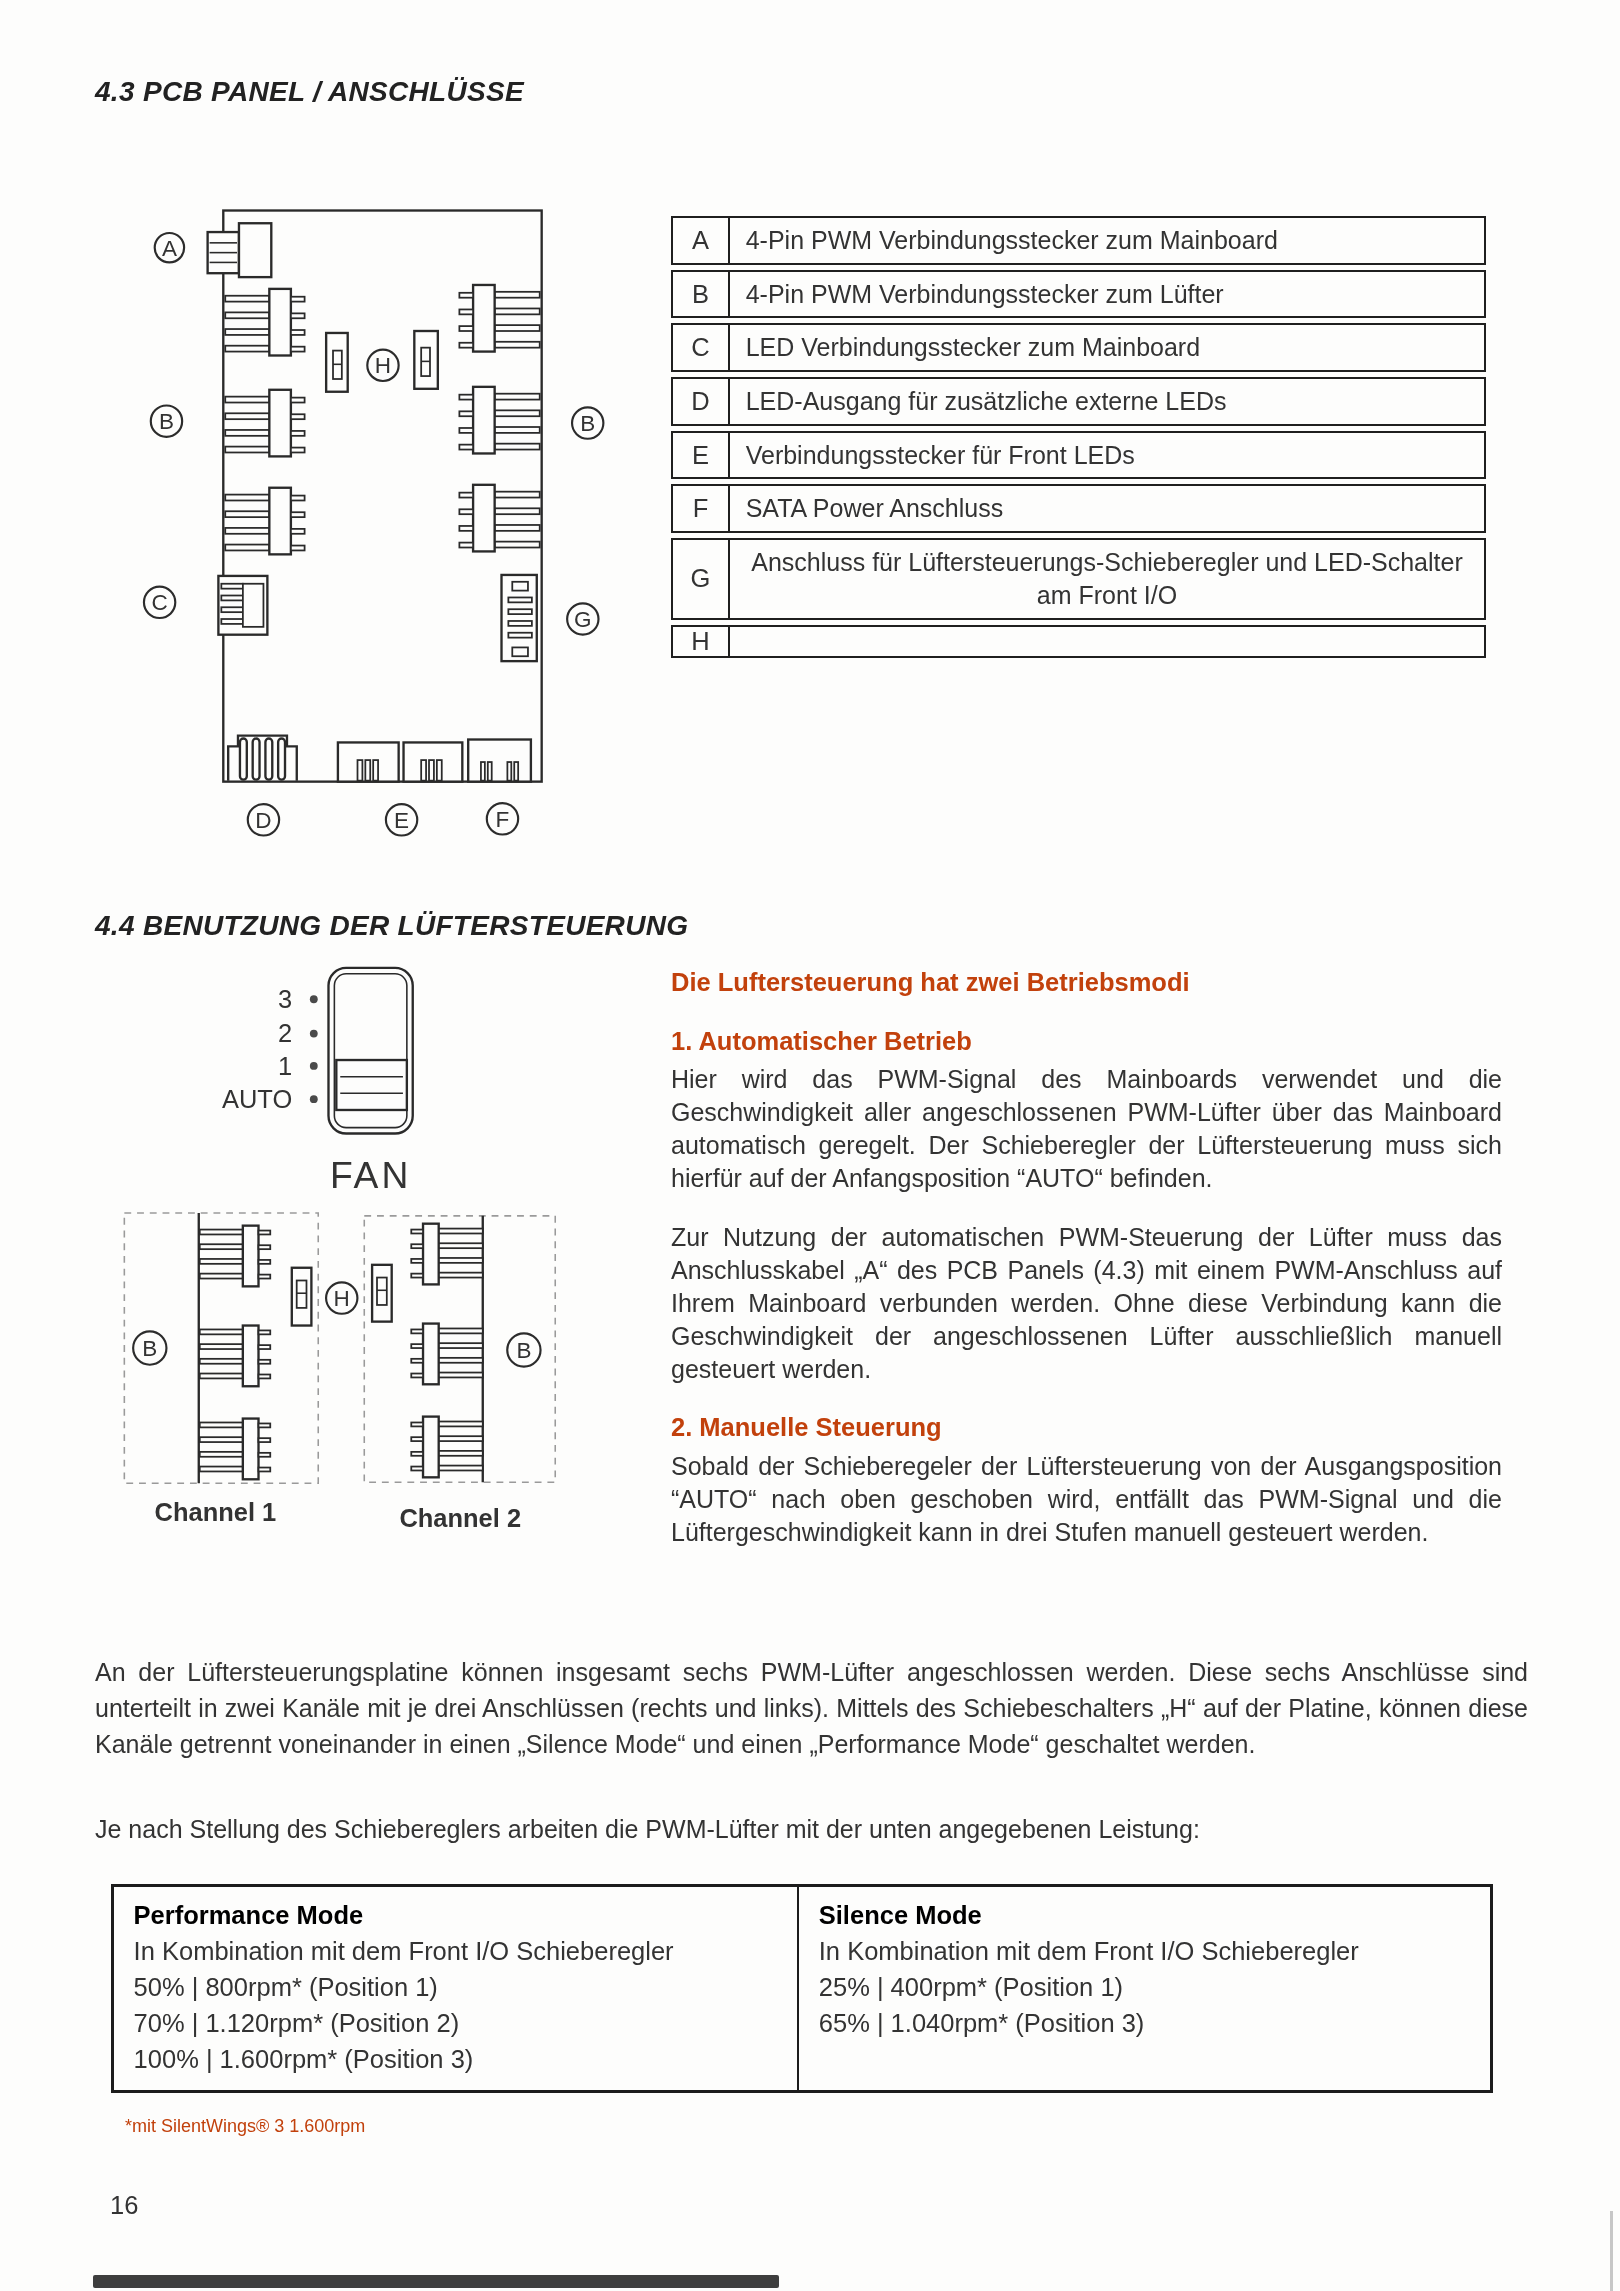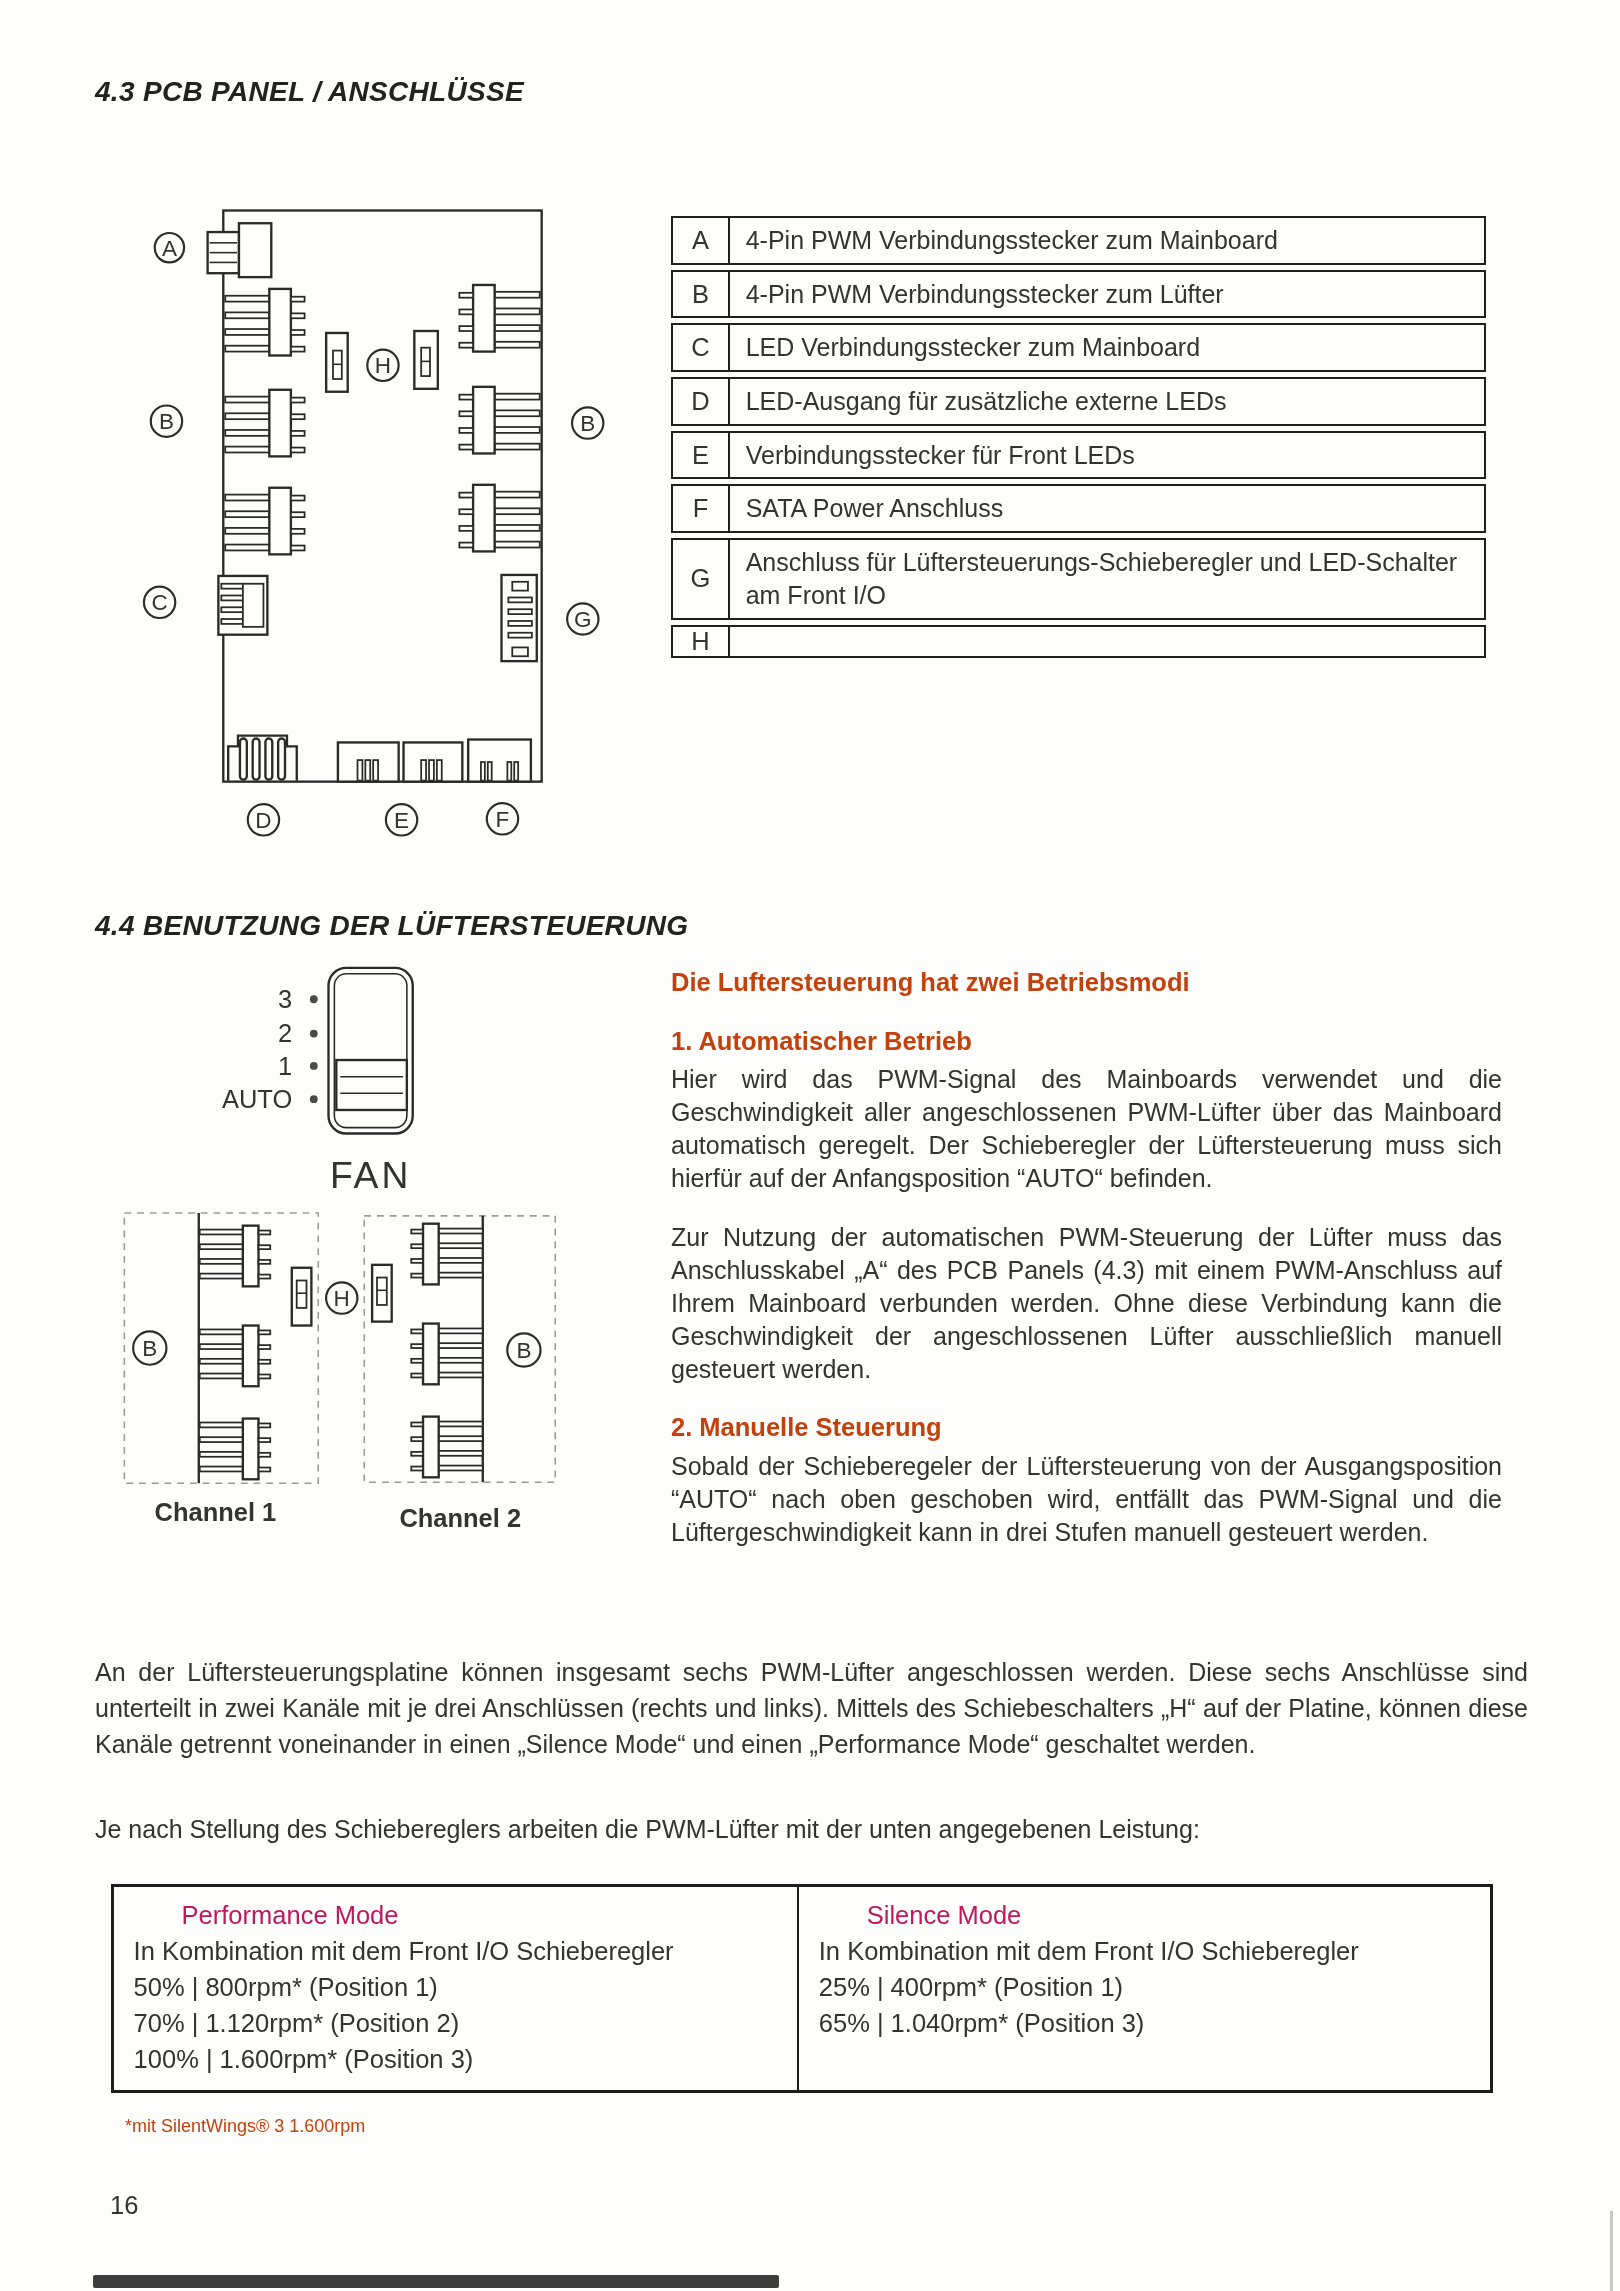--- a/index.html
+++ b/index.html
@@ -25,21 +25,21 @@
   .conn-row{
     display:flex;border:2.9px solid #1f1f1f;margin-bottom:4.9px;
     background:#fdfdfc;
   }
   .conn-key{
     width:55px;flex:0 0 55px;border-right:2.9px solid #1f1f1f;
     display:flex;align-items:center;justify-content:center;
     font-size:25.5px;color:#333;
   }
   .conn-desc{
-    padding:5.9px 15.7px;font-size:25px;line-height:33px;color:#333;
+    padding:5.9px 15.7px;font-size:25px;line-height:33px;color:#333;text-align:center;
   }
 
   
   .para{font-size:25px;line-height:35px;text-align:justify;color:#333;margin:0;}
   .bold-lead{font-weight:bold;color:#222;margin-right:8.8px;}
   #note{position:absolute;left:671px;top:727px;width:823px;}
 
   .right-col{position:absolute;left:671px;top:966px;width:831px;}
   .right-col .bh{font-size:25.5px;font-weight:bold;color:#c2410c;margin:0;line-height:33px;}
   .right-col .gap-lg{margin-top:25.5px;}
@@ -50,21 +50,21 @@
   #wide2{position:absolute;left:95px;top:1812px;width:1433px;text-align:left;}
 
   
   .mode-table{
     position:absolute;left:111px;top:1884px;width:1376px;
     display:flex;border:3.9px solid #1c1c1c;background:#fdfdfc;
   }
   .mode-cell{padding:9.8px 19.6px 13.7px 19.6px;font-size:25.5px;line-height:36px;color:#333;}
   .mode-cell.perf{width:644px;flex:0 0 644px;border-right:2.9px solid #1c1c1c;}
   .mode-cell.sil{flex:1;}
-  .mode-title{font-weight:normal;color:#be185d;margin-left:48px;}
+  .mode-title{font-weight:bold;color:#000000;}
 
   #footnote{position:absolute;left:125px;top:2099px;font-size:18px;color:#c2410c;margin-top:10px;}
   #pageno{position:absolute;left:110px;top:2191px;font-size:25.5px;color:#333;}
 
   .scan-bar{
     position:absolute;left:93px;top:2275px;width:686px;height:12.7px;
     background:#2e2e2e;opacity:.92;border-radius:2px;
   }
   .scan-line{
     position:absolute;left:1610px;top:2211px;width:2.9px;height:80px;

